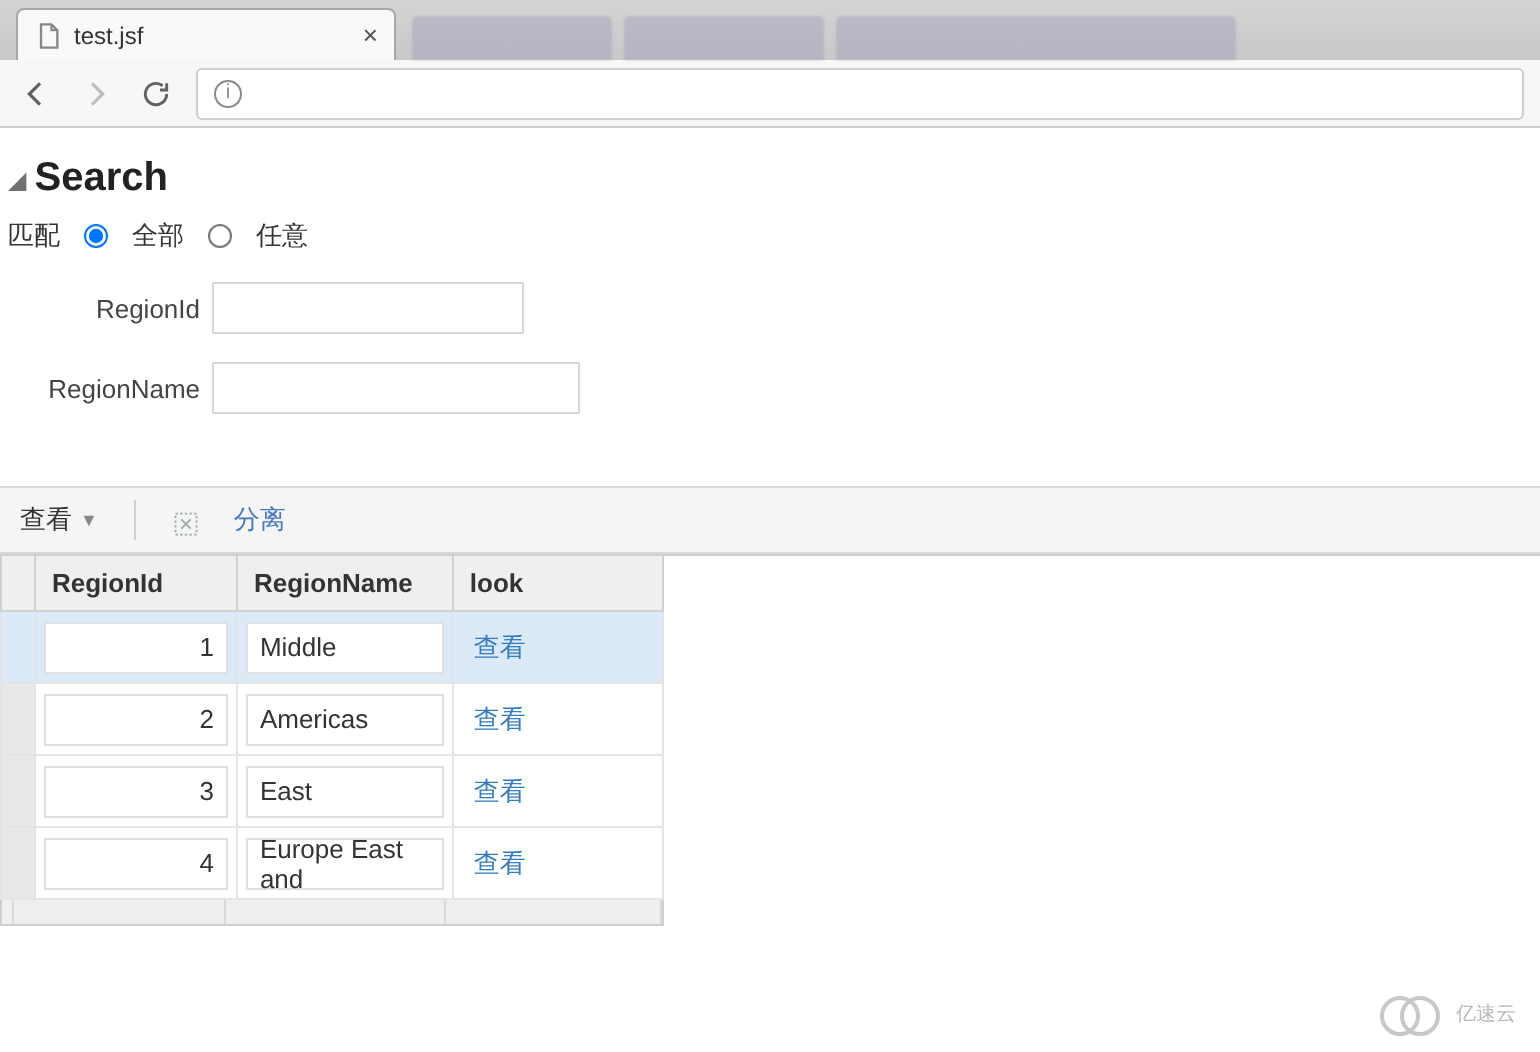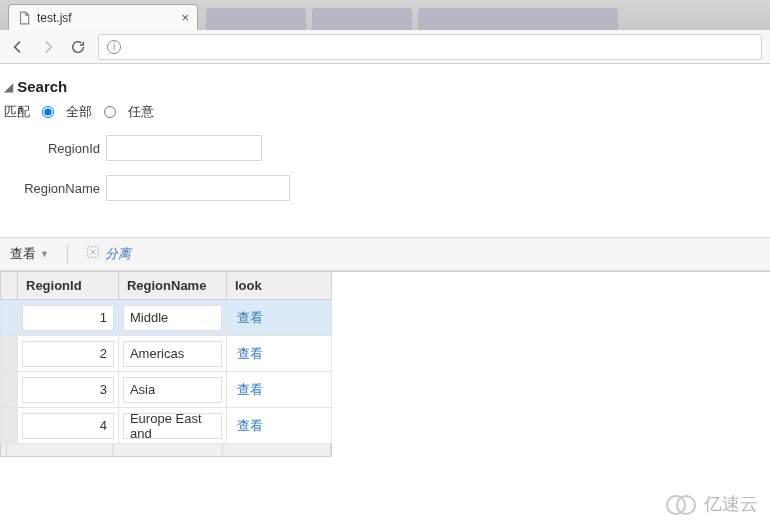--- a/index.html
+++ b/index.html
@@ -20,60 +20,60 @@
     .addr { flex: 1; display: flex; align-items: center; border: 1px solid #d0d0d0; border-radius: 3px; height: 26px; padding: 0 8px; background: #fff; font-size: 14px; color: #333; gap: 6px; }
     .info-i { width: 14px; height: 14px; border: 1px solid #8a8a8a; border-radius: 50%; display: inline-flex; align-items: center; justify-content: center; font-size: 10px; color: #8a8a8a; }
     .addr-host { color: #000; }
     .addr-port { color: #9a9a9a; }
     .addr-path { color: #5a5a5a; }
 
     
     .content { padding: 0; }
     .search-header { display: flex; align-items: center; padding: 14px 4px 8px; gap: 4px; }
     .disclosure { color: #717171; font-size: 12px; }
-    .search-title { font-weight: bold; font-size: 15px; color: #222; }
+    .search-title { font-weight: bold; font-size: 20px; color: #222; }
 
     .match-row { display: flex; align-items: center; gap: 12px; font-size: 13px; color: #333; padding: 0 4px 14px; }
     .radio { width: 12px; height: 12px; }
 
     .form-row { display: flex; align-items: center; margin-bottom: 14px; }
     .form-label { width: 106px; text-align: right; padding-right: 6px; font-size: 13px; color: #444; }
     .form-input { height: 26px; border: 1px solid #d6d6d6; background: #fff; }
     .form-input.w1 { width: 156px; }
     .form-input.w2 { width: 184px; }
 
     .sep { height: 22px; }
 
     
     .tbl-toolbar { height: 34px; border-top: 1px solid #d9d9d9; border-bottom: 1px solid #d9d9d9; background: #f5f5f5; display: flex; align-items: center; padding: 0 10px; gap: 18px; font-size: 13px; color: #333; }
     .view-btn { display: flex; align-items: center; gap: 4px; }
     .tri { color: #888; font-size: 9px; }
     .divider-v { width: 1px; height: 20px; background: #d0d0d0; }
-    .detach { display: flex; align-items: flex-start; gap: 5px; color: #4678c8; font-style: italic; }
+    .detach { display: flex; align-items: flex-end; gap: 17px; color: #4678c8; }
     .detach-icon { width: 14px; height: 14px; }
 
     
     .tbl-wrap { display: flex; }
     .tbl { width: 332px; border-collapse: collapse; font-size: 13px; }
     .tbl th { background: #efefef; border: 1px solid #d0d0d0; text-align: left; padding: 6px 8px; font-weight: bold; color: #333; }
     .tbl td { border: 1px solid #e4e4e4; padding: 0; height: 36px; }
     .tbl .cell-in { margin: 4px; height: 26px; border: 1px solid #e0e0e0; background: #fff; padding: 0 6px; display: flex; align-items: center; color: #333; }
     .tbl .cell-in.right { justify-content: flex-end; }
     .col-id { width: 106px; }
     .col-nm { width: 110px; }
     .col-lk { width: 116px; }
     .look-link { color: #327cc1; padding-left: 10px; }
     .tbl tr.selected td { background: #dceaf7; }
     .row-hdr { width: 6px; background: #e8e8e8; border: 1px solid #d0d0d0; }
     .tbl-right-space { flex: 1; border-top: 1px solid #d0d0d0; }
     .tbl-footer { height: 14px; background: #efefef; border: 1px solid #d0d0d0; width: 332px; margin-top: -1px; display: flex; }
     .tbl-footer > div { border-right: 1px solid #d8d8d8; }
 
     
-    .watermark { position: absolute; right: 12px; bottom: 10px; color: #b8b8b8; font-size: 18px; display: flex; align-items: center; gap: 4px; filter: blur(0.3px); }
+    .watermark { position: absolute; right: 12px; bottom: 10px; color: #b8b8b8; font-size: 10px; display: flex; align-items: center; gap: 4px; filter: blur(0.3px); }
     .wm-circ { width: 34px; height: 18px; position: relative; }
     .wm-circ::before, .wm-circ::after { content: ""; position: absolute; width: 16px; height: 16px; border: 2px solid #c8c8c8; border-radius: 50%; }
     .wm-circ::before { left: 0; }
     .wm-circ::after { left: 10px; }
   </style>
 </head>
 <body>
 
 <div class="tab-bar">
   <div class="tab">
@@ -181,21 +181,21 @@
               <div class="cell-in">Americas</div>
             </td>
             <td><span class="look-link">查看</span></td>
           </tr>
           <tr>
             <td class="row-hdr"></td>
             <td>
               <div class="cell-in right">3</div>
             </td>
             <td>
-              <div class="cell-in">Asia</div>
+              <div class="cell-in">East</div>
             </td>
             <td><span class="look-link">查看</span></td>
           </tr>
           <tr>
             <td class="row-hdr"></td>
             <td>
               <div class="cell-in right">4</div>
             </td>
             <td>
               <div class="cell-in">Europe East and</div>

